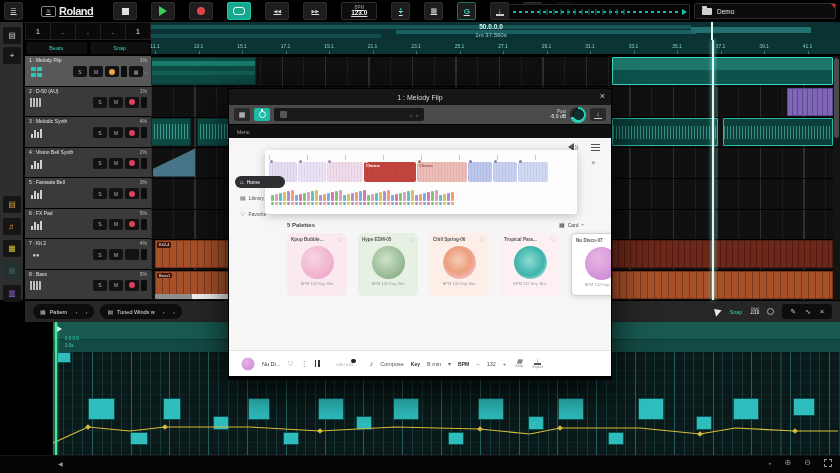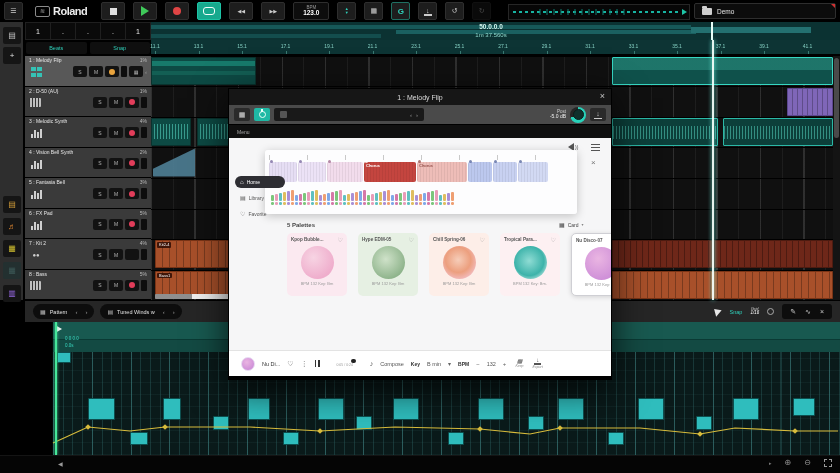--- a/index.html
+++ b/index.html
@@ -1,20 +1,20 @@
 <!DOCTYPE html>
 <html><head>
 <meta charset="utf-8">
 <style>
   html,body{margin:0;padding:0;background:#000;}
   .app{position:relative;width:840px;height:473px;background:#000;overflow:hidden;
        font-family:"Liberation Sans",sans-serif;color:#ddd;-webkit-font-smoothing:antialiased;}
   
   #topbar{position:absolute;left:0;top:0;width:840px;height:22px;background:#000;
-          display:flex;align-items:center;gap:8px;padding-left:4px;box-sizing:border-box;}
+          display:flex;align-items:center;gap:14px;padding-left:4px;box-sizing:border-box;text-decoration:underline;}
   .tb-btn{display:flex;align-items:center;justify-content:center;height:16px;min-width:22px;
           background:#1d1d1d;border:1px solid #2e2e2e;border-radius:2px;color:#ccc;font-size:7px;cursor:pointer;}
   .tb-btn.sq{min-width:17px;}
   #logo{display:flex;align-items:center;gap:3px;margin:0 6px 0 4px;}
   #logo .lmark{width:13px;height:9px;border:1px solid #8a8a8a;border-radius:2px;color:#aaa;font-size:6px;line-height:8px;text-align:center;}
   #logo .ltext{font-size:11px;font-weight:bold;color:#ececec;letter-spacing:-.5px;}
   .shape-stop{width:7px;height:7px;background:#e0e0e0;}
   .shape-play{width:0;height:0;border-left:8px solid #3fca5a;border-top:5px solid transparent;border-bottom:5px solid transparent;}
   .shape-rec{width:8px;height:8px;border-radius:50%;background:#e04545;}
   .tb-loop{background:#17a98e;border-color:#1dc4a6;}

